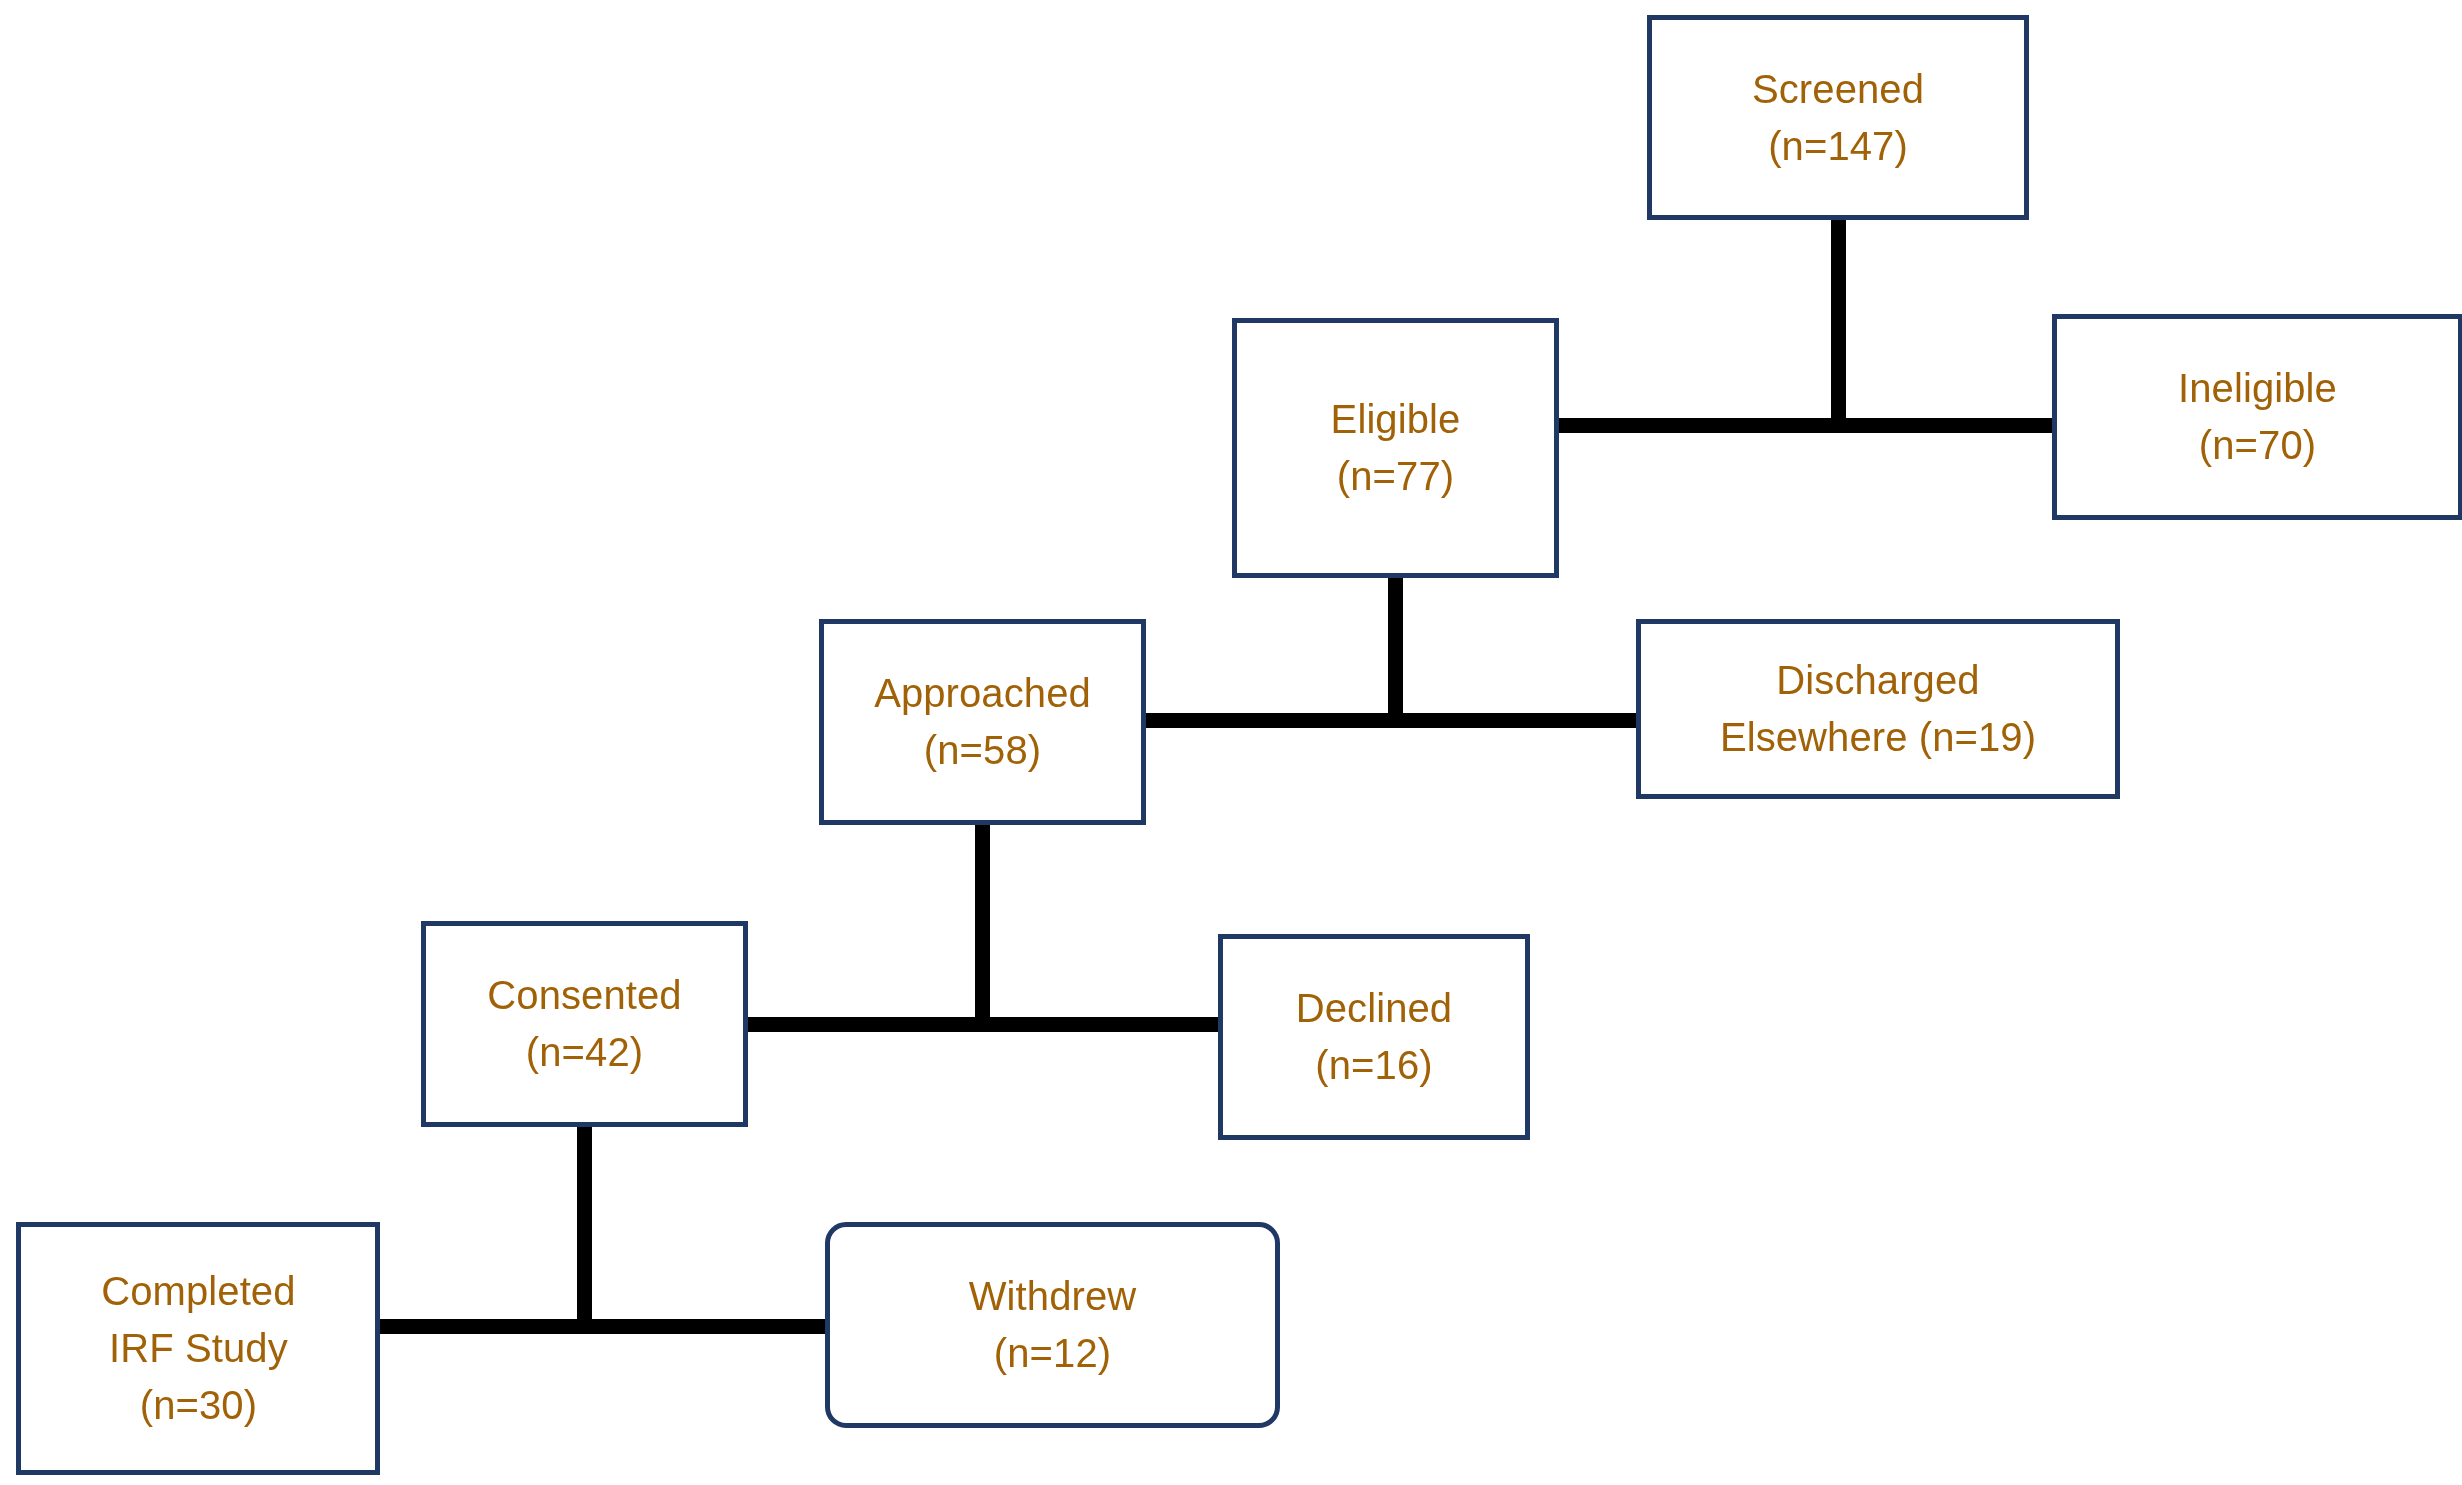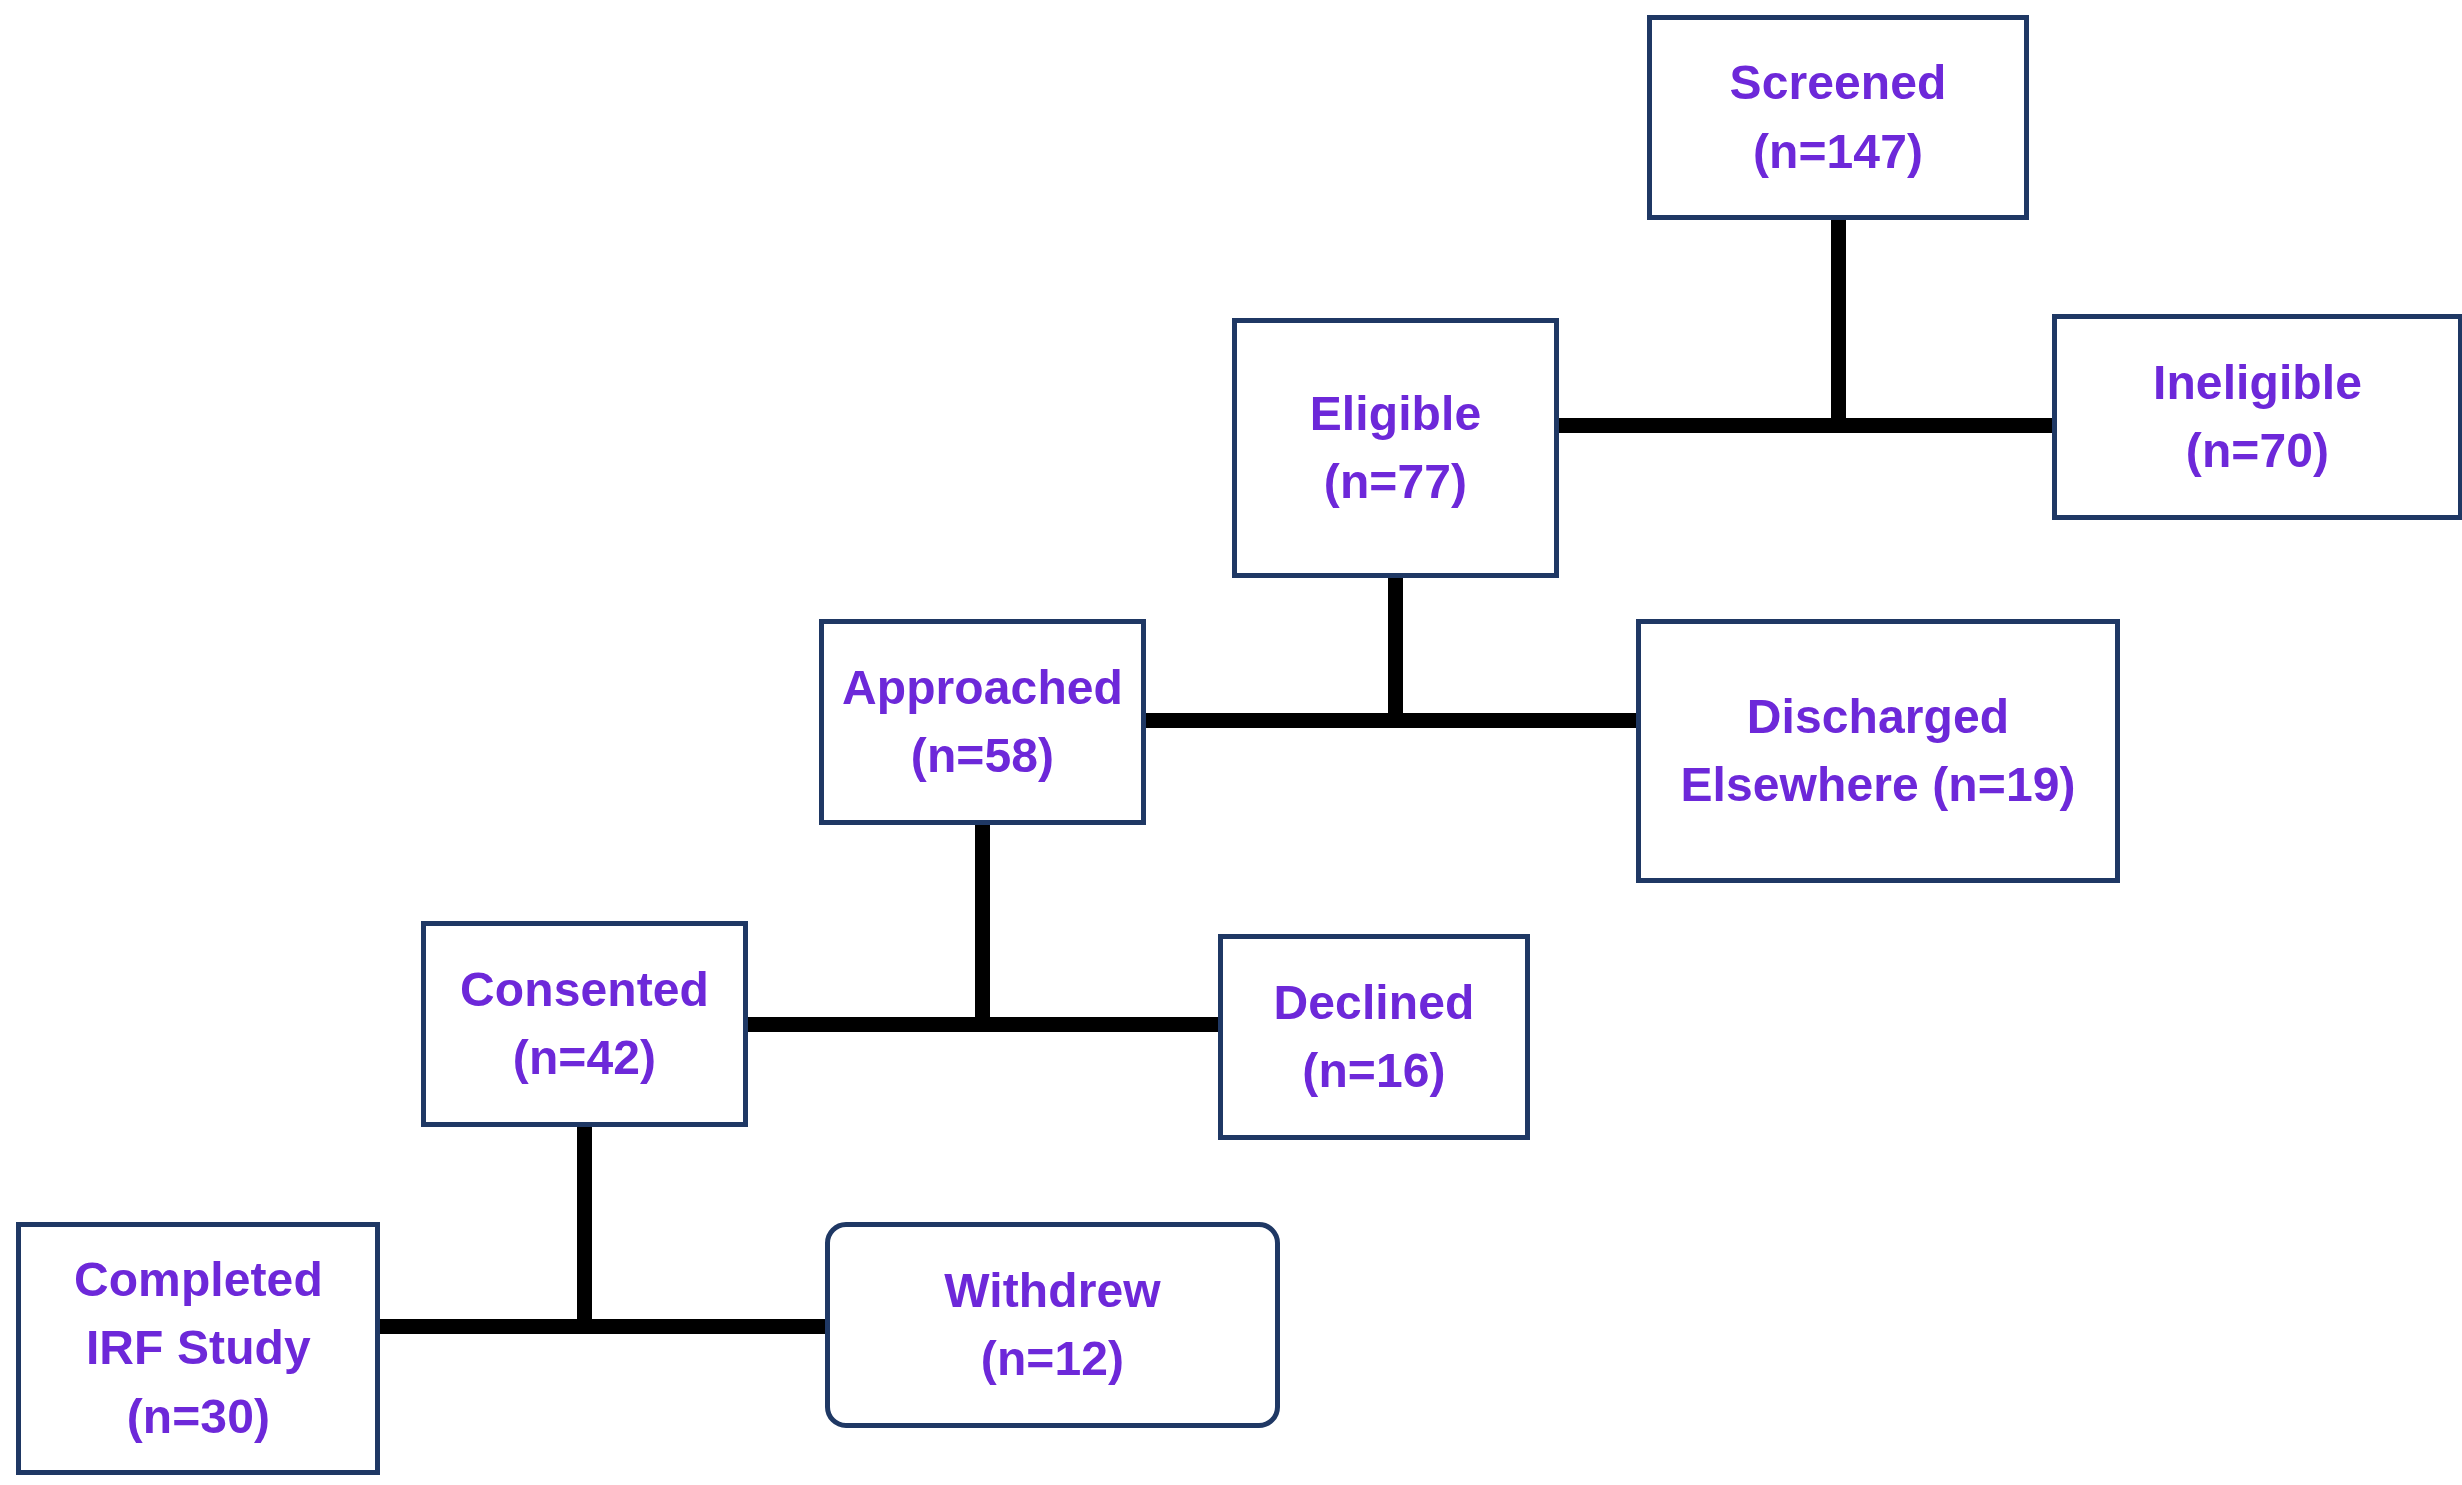--- a/index.html
+++ b/index.html
@@ -23,26 +23,25 @@
     box-sizing: border-box;
     background: #ffffff;
     border: 5.2px solid #1f3864;
     display: flex;
     align-items: center;
     justify-content: center;
     text-align: center;
     z-index: 3;
   }
   .node .label {
-    font-size: 48px;
+    font-size: 40px;
     line-height: 1.42;
-    color: #6d28d9;
+    color: #a16207;
     white-space: pre-line;
     letter-spacing: 0.1px;
-    font-weight: bold;
   }
   .connector {
     position: absolute;
     background: #000000;
     z-index: 2;
   }
   .connector.h { height: 15px; }
   .connector.v { width: 15px; }
 </style>
 </head>
@@ -71,21 +70,21 @@
 
   <div class="connector v" style="left:1388px; top:519px; height:199px;"></div>
 
   <div class="connector h" style="left:1137px; top:713px; width:506px;"></div>
 
   <div class="node" style="left:819px; top:619px; width:327px; height:206px;">
     <span class="label">Approached
 (n=58)</span>
   </div>
 
-  <div class="node" style="left:1636px; top:619px; width:484px; height:264px;">
+  <div class="node" style="left:1636px; top:619px; width:484px; height:180px;">
     <span class="label">Discharged
 Elsewhere  (n=19)</span>
   </div>
 
   <div class="connector v" style="left:975px; top:821px; height:202px;"></div>
 
   <div class="connector h" style="left:740px; top:1017px; width:487px;"></div>
 
   <div class="node" style="left:421px; top:921px; width:327px; height:206px;">
     <span class="label">Consented

